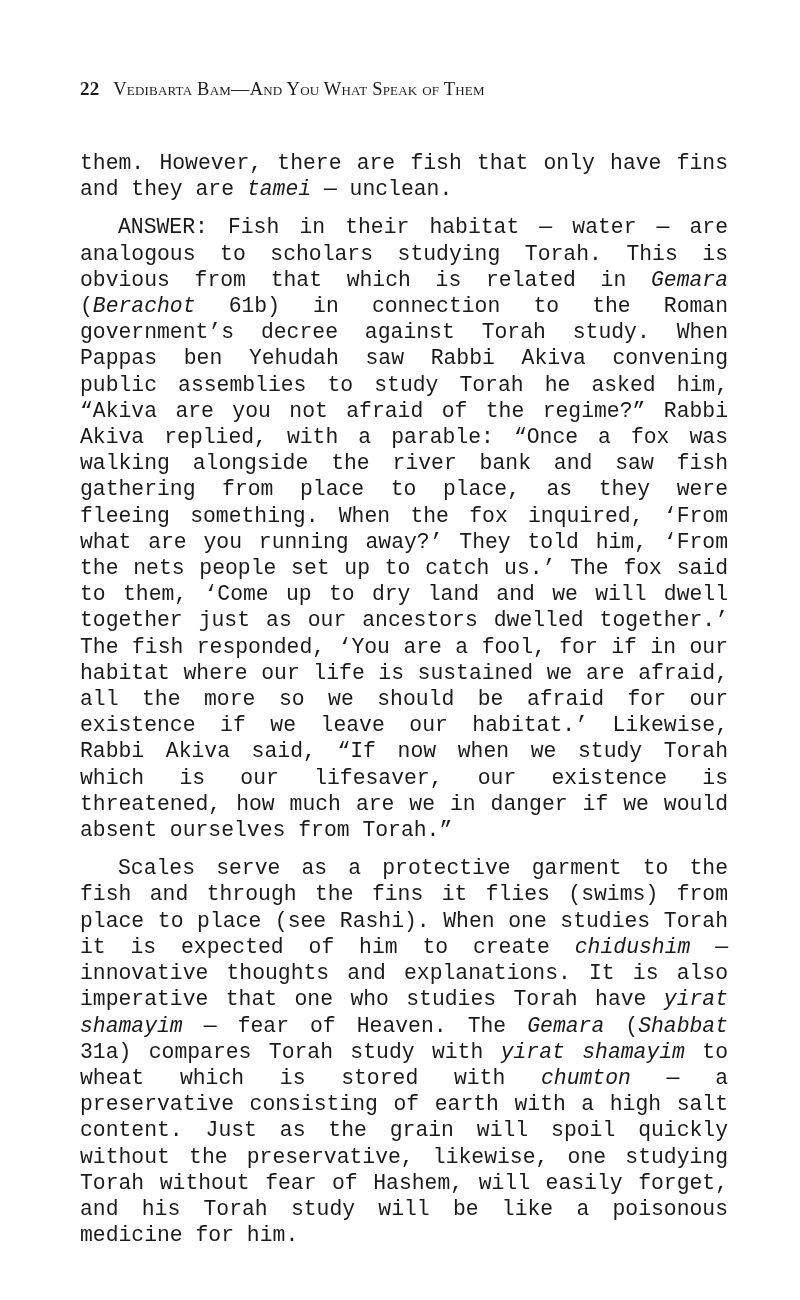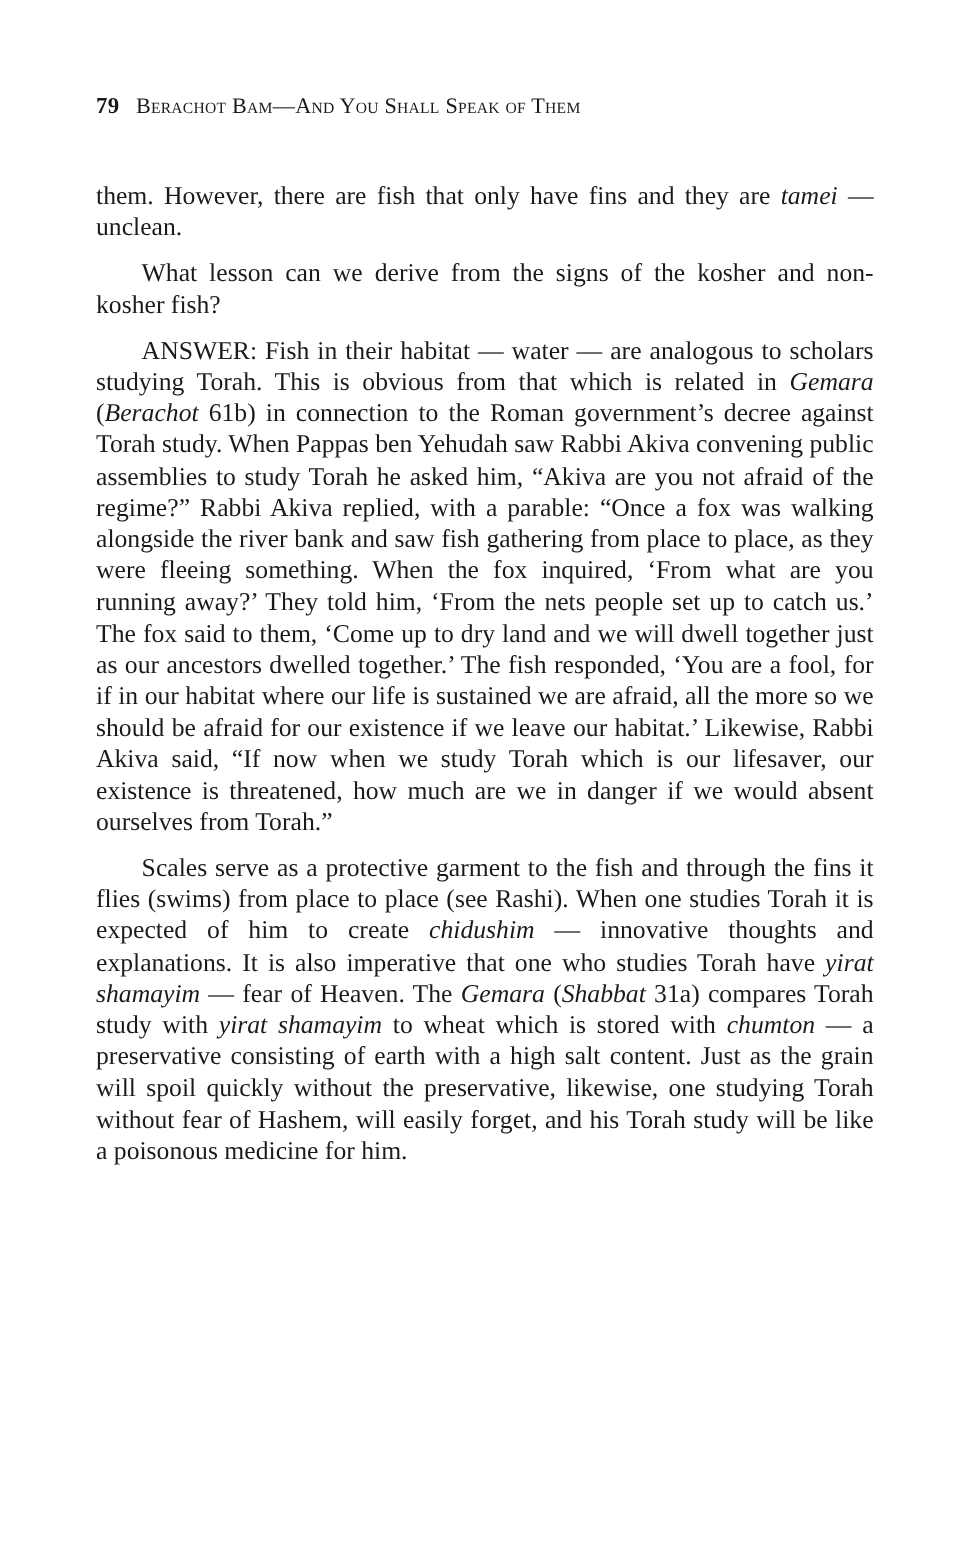--- a/index.html
+++ b/index.html
@@ -2,32 +2,31 @@
 <html><head>
 <meta charset="utf-8">
 <style>
   html, body { margin: 0; padding: 0; background: #ffffff; }
   body { width: 800px; height: 1300px; position: relative; overflow: hidden; }
   .page { position: absolute; left: 80px; top: 74px; width: 648px; color: #1a1a1a; font-family: "Liberation Serif", "DejaVu Serif", serif; }
   .running-head { font-size: 18.5px; letter-spacing: 0.2px; height: 30px; line-height: 30px; white-space: nowrap; }
   .running-head .pnum { font-weight: bold; margin-right: 9px; font-size: 19px; }
   .running-head .title { font-variant: small-caps; }
   .body { margin-top: 46px; font-size: 21.4px; line-height: 26.2px; text-align: justify; hyphens: none; }
-  .body p { margin: 0 0 12px 0; }
+  .body p { margin: 0 0 12px 0; font-family: Liberation Mono, monospace; }
   .body p.indent { text-indent: 38px; }
   .body p.cont { text-indent: 0; }
   .body .it { font-style: italic; }
 </style>
 </head>
 <body>
 
 <div class="page">
   <div class="running-head">
-    <span class="pnum">79</span>
-    <span class="title">Berachot Bam—And You Shall Speak of Them</span>
+    <span class="pnum">22</span>
+    <span class="title">Vedibarta Bam—And You What Speak of Them</span>
   </div>
   <div class="body" id="body">
     <p class="cont"><span>them. However, there are fish that only have fins and they are </span><span class="it">tamei</span><span> — unclean.</span></p>
-    <p class="indent"><span>What lesson can we derive from the signs of the kosher and non-kosher fish?</span></p>
     <p class="indent"><span>ANSWER: Fish in their habitat — water — are analogous to scholars studying Torah. This is obvious from that which is related in </span><span class="it">Gemara</span><span> (</span><span class="it">Berachot</span><span> 61b) in connection to the Roman government’s decree against Torah study. When Pappas ben Yehudah saw Rabbi Akiva convening public assemblies to study Torah he asked him, “Akiva are you not afraid of the regime?” Rabbi Akiva replied, with a parable: “Once a fox was walking alongside the river bank and saw fish gathering from place to place, as they were fleeing something. When the fox inquired, ‘From what are you running away?’ They told him, ‘From the nets people set up to catch us.’ The fox said to them, ‘Come up to dry land and we will dwell together just as our ancestors dwelled together.’ The fish responded, ‘You are a fool, for if in our habitat where our life is sustained we are afraid, all the more so we should be afraid for our existence if we leave our habitat.’ Likewise, Rabbi Akiva said, “If now when we study Torah which is our lifesaver, our existence is threatened, how much are we in danger if we would absent ourselves from Torah.”</span></p>
     <p class="indent"><span>Scales serve as a protective garment to the fish and through the fins it flies (swims) from place to place (see Rashi). When one studies Torah it is expected of him to create </span><span class="it">chidushim</span><span> — innovative thoughts and explanations. It is also imperative that one who studies Torah have </span><span class="it">yirat shamayim</span><span> — fear of Heaven. The </span><span class="it">Gemara</span><span> (</span><span class="it">Shabbat</span><span> 31a) compares Torah study with </span><span class="it">yirat shamayim</span><span> to wheat which is stored with </span><span class="it">chumton</span><span> — a preservative consisting of earth with a high salt content. Just as the grain will spoil quickly without the preservative, likewise, one studying Torah without fear of Hashem, will easily forget, and his Torah study will be like a poisonous medicine for him.</span></p>
   </div>
 </div>
 
 </body></html>

